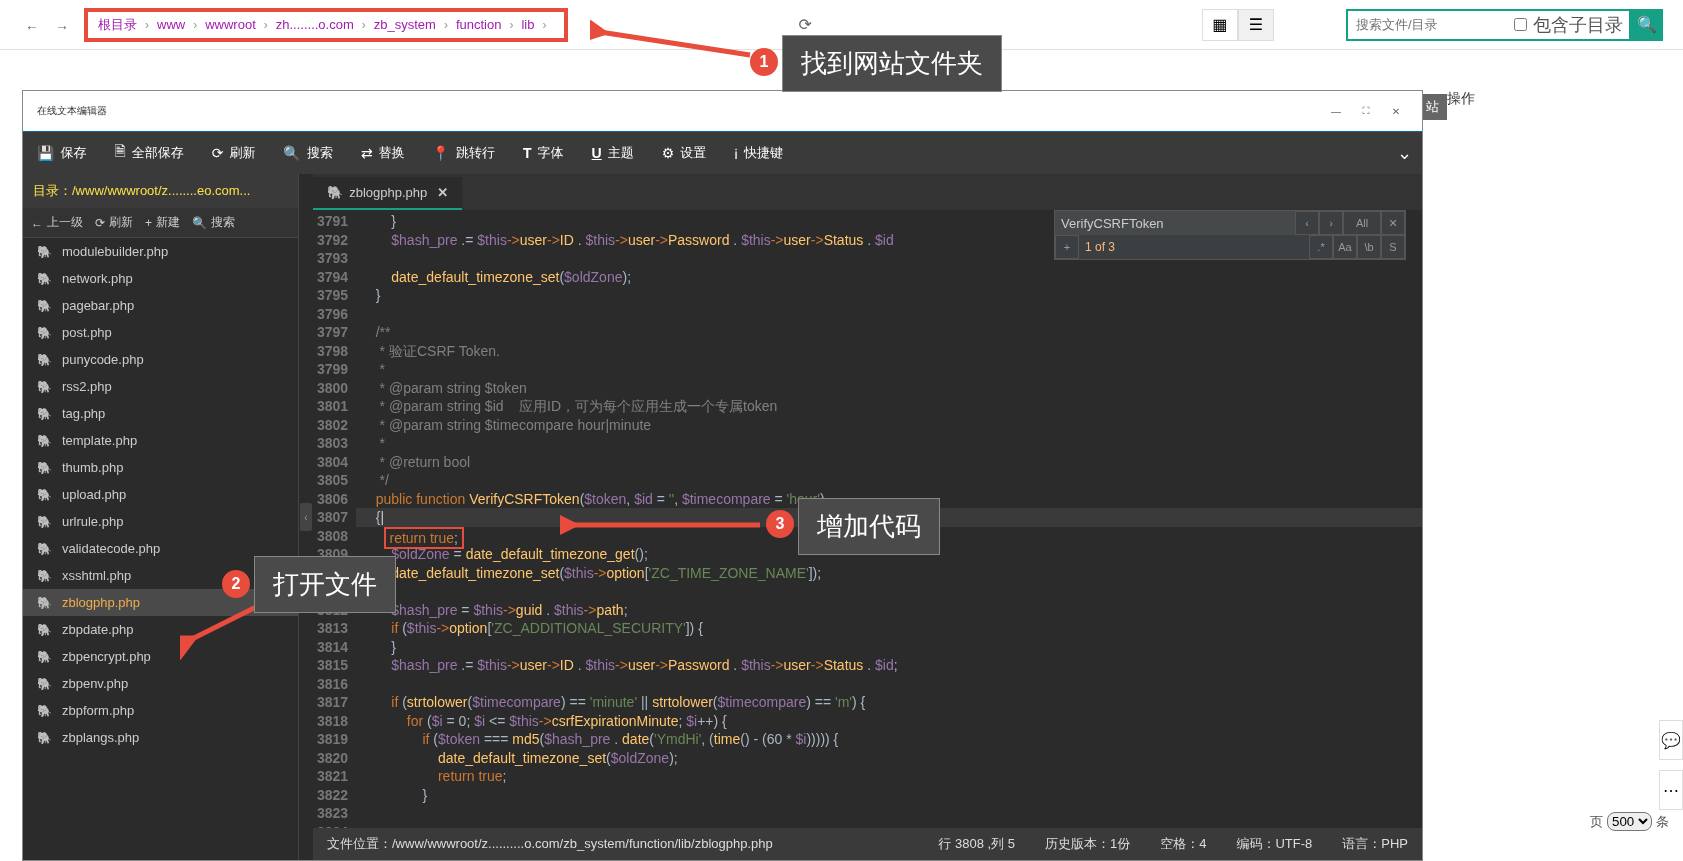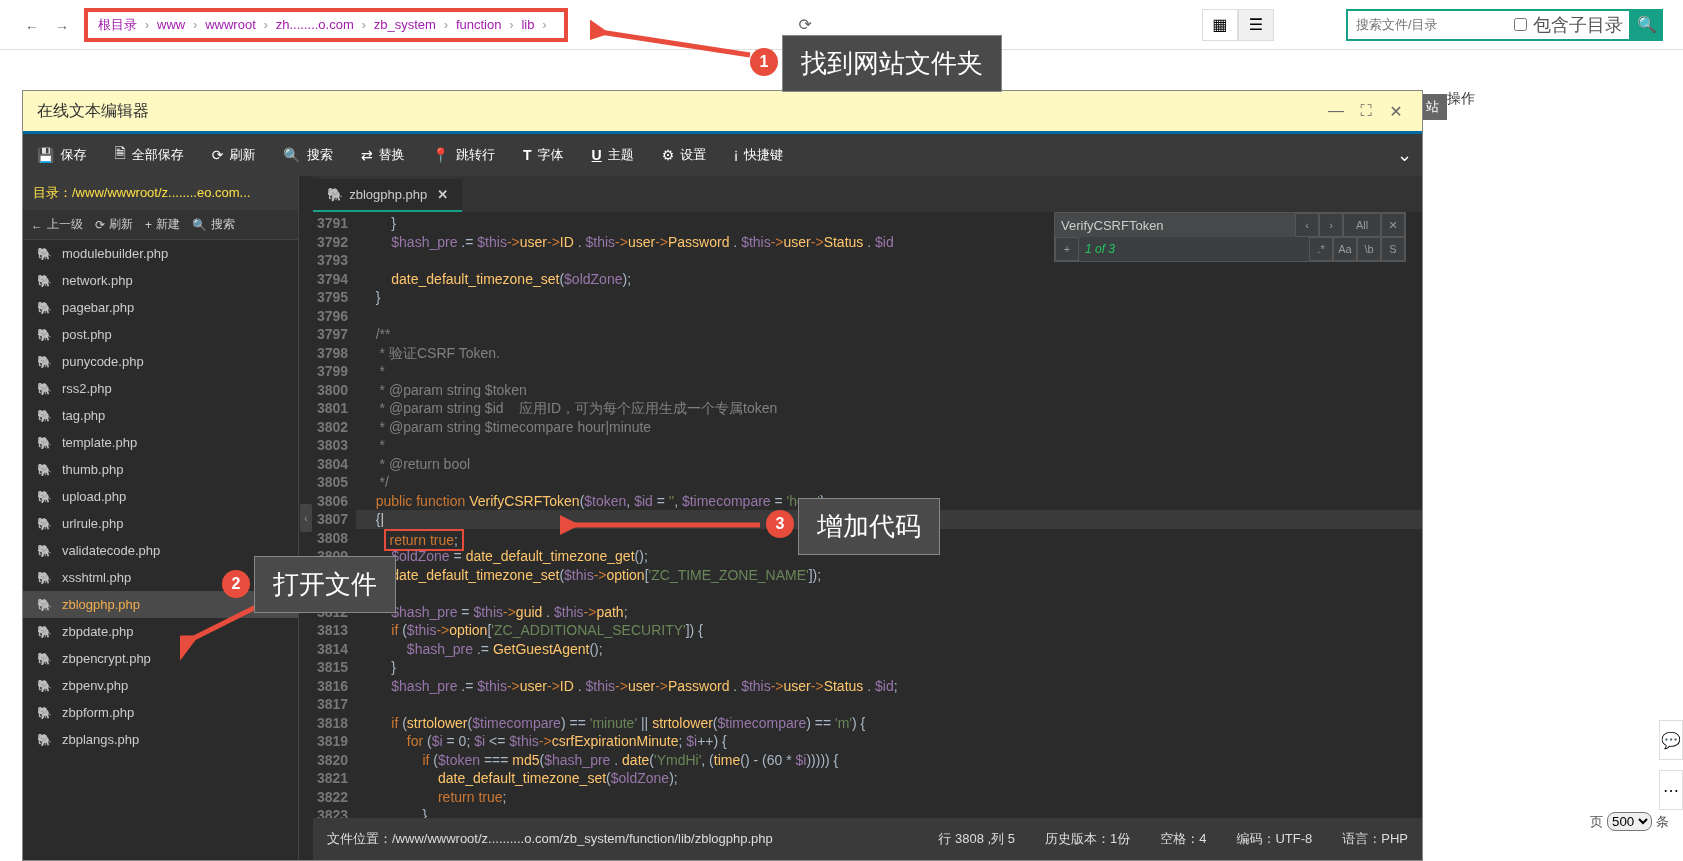--- a/index.html
+++ b/index.html
@@ -17,21 +17,21 @@
 .search-input { border: none; padding: 4px 8px; width: 160px; font-size: 13px; outline: none; }
 .search-checkbox { margin: 0 6px; }
 .search-checklabel { font-size: 18px; color: #555; margin-right: 6px; }
 .search-btn { background: #16a085; color: #fff; border: none; width: 32px; height: 32px; cursor: pointer; font-size: 16px; }
 .view-btns { display: flex; margin-left: 390px; }
 .view-btn { width: 36px; height: 32px; border: 1px solid #ddd; background: #fff; display: flex; align-items: center; justify-content: center; cursor: pointer; font-size: 16px; }
 .view-btn.active { background: #f0f0f0; }
 
 
 .editor-modal { position: absolute; top: 90px; left: 22px; right: 260px; bottom: 0; background: #2b2b2b; display: flex; flex-direction: column; border: 1px solid #888; }
-.modal-title-bar { background: #fef9c3; color: #333; padding: 8px 14px; font-size: 16px; display: flex; align-items: center; border-bottom: 3px solid #0369a1; }
+.modal-title-bar { background: #ffffff; color: #333; padding: 8px 14px; font-size: 10px; display: flex; align-items: center; border-bottom: 1px solid #0369a1; }
 .modal-title-bar .spacer { flex: 1; }
 .modal-ctrl { width: 24px; height: 24px; display: flex; align-items: center; justify-content: center; color: #666; cursor: pointer; margin-left: 6px; }
 
 .editor-toolbar { background: #3a3a3a; color: #fff; display: flex; align-items: center; padding: 0; height: 42px; position: relative; }
 .tb-btn { display: flex; align-items: center; padding: 0 14px; height: 100%; font-size: 13px; cursor: pointer; }
 .tb-icon { margin-right: 6px; font-size: 14px; }
 .tb-chevron { position: absolute; right: 10px; color: #fff; font-size: 18px; cursor: pointer; }
 
 .editor-body { flex: 1; display: flex; overflow: hidden; }
 
@@ -72,24 +72,24 @@
 .tok-arrow { color: #cc7832; }
 .tok-const { color: #cc7832; }
 .red-box { border: 2px solid #e74c3c; display: inline-block; padding: 0 4px; }
 
 
 .search-widget { position: absolute; top: 0; right: 16px; background: #3c3f41; border: 1px solid #555; display: flex; flex-direction: column; font-size: 12px; z-index: 5; }
 .sw-row { display: flex; align-items: center; height: 24px; }
 .sw-input { background: #45494a; border: none; color: #ccc; padding: 4px 6px; width: 240px; font-size: 13px; outline: none; height: 24px; }
 .sw-btn { width: 24px; height: 24px; background: #3c3f41; border: 1px solid #555; color: #999; display: flex; align-items: center; justify-content: center; cursor: pointer; font-size: 11px; }
 .sw-btn-wide { width: 38px; }
-.sw-label { color: #22c55e; padding: 0 6px; font-style: italic; }
-
-
-.status-bar { background: #3a3a3a; color: #ddd; height: 42px; display: flex; align-items: center; padding: 0 14px; font-size: 13px; }
+.sw-label { color: #fdba74; padding: 0 6px; }
+
+
+.status-bar { background: #3a3a3a; color: #ddd; height: 32px; display: flex; align-items: center; padding: 0 14px; font-size: 13px; }
 .status-item { margin-right: 30px; }
 
 
 .annotation { position: absolute; background: #4a4a4a; color: #fff; padding: 10px 18px; font-size: 26px; z-index: 20; border: 1px solid #888; }
 .anno-badge { position: absolute; background: #e74c3c; color: #fff; width: 28px; height: 28px; border-radius: 50%; display: flex; align-items: center; justify-content: center; font-size: 16px; font-weight: bold; z-index: 21; }
 .arrow-svg { position: absolute; z-index: 19; pointer-events: none; }
 
 
 .right-pane { position: absolute; top: 80px; right: 0; width: 250px; }
 .right-tab { position: absolute; background: #666; color: #fff; padding: 4px 8px; font-size: 13px; top: 14px; right: 236px; }
@@ -314,21 +314,20 @@
             <div class="line"><span class="tok-comment">     * @return bool</span></div>
             <div class="line"><span class="tok-comment">     */</span></div>
             <div class="line"><span class="tok-punct">    </span><span class="tok-keyword">public</span><span class="tok-punct"> </span><span class="tok-keyword">function</span><span class="tok-punct"> </span><span class="tok-func">VerifyCSRFToken</span><span class="tok-punct">(</span><span class="tok-var">$token</span><span class="tok-punct">, </span><span class="tok-var">$id</span><span class="tok-punct"> = </span><span class="tok-string">''</span><span class="tok-punct">, </span><span class="tok-var">$timecompare</span><span class="tok-punct"> = </span><span class="tok-string">'hour'</span><span class="tok-punct">)</span></div>
             <div class="line active"><span class="tok-punct">    {</span>|</div>
             <div class="line"><span class="tok-punct">      </span><span class="red-box"><span class="tok-keyword">return</span><span class="tok-punct"> </span><span class="tok-const">true</span><span class="tok-punct">;</span></span></div>
             <div class="line"><span class="tok-punct">        </span><span class="tok-var">$oldZone</span><span class="tok-punct"> = </span><span class="tok-func">date_default_timezone_get</span><span class="tok-punct">();</span></div>
             <div class="line"><span class="tok-punct">        </span><span class="tok-func">date_default_timezone_set</span><span class="tok-punct">(</span><span class="tok-var">$this</span><span class="tok-arrow">-&gt;</span><span class="tok-func">option</span><span class="tok-punct">[</span><span class="tok-string">'ZC_TIME_ZONE_NAME'</span><span class="tok-punct">]);</span></div>
             <div class="line"></div>
             <div class="line"><span class="tok-punct">        </span><span class="tok-var">$hash_pre</span><span class="tok-punct"> = </span><span class="tok-var">$this</span><span class="tok-arrow">-&gt;</span><span class="tok-func">guid</span><span class="tok-punct"> . </span><span class="tok-var">$this</span><span class="tok-arrow">-&gt;</span><span class="tok-func">path</span><span class="tok-punct">;</span></div>
             <div class="line"><span class="tok-punct">        </span><span class="tok-keyword">if</span><span class="tok-punct"> (</span><span class="tok-var">$this</span><span class="tok-arrow">-&gt;</span><span class="tok-func">option</span><span class="tok-punct">[</span><span class="tok-string">'ZC_ADDITIONAL_SECURITY'</span><span class="tok-punct">]) {</span></div>
-            <div class="line"><span class="tok-punct">            </span><span class="tok-var">$hash_pre</span><span class="tok-punct"> .= </span><span class="tok-func">GetGuestAgent</span><span class="tok-punct">();</span></div>
             <div class="line"><span class="tok-punct">        }</span></div>
             <div class="line"><span class="tok-punct">        </span><span class="tok-var">$hash_pre</span><span class="tok-punct"> .= </span><span class="tok-var">$this</span><span class="tok-arrow">-&gt;</span><span class="tok-func">user</span><span class="tok-arrow">-&gt;</span><span class="tok-func">ID</span><span class="tok-punct"> . </span><span class="tok-var">$this</span><span class="tok-arrow">-&gt;</span><span class="tok-func">user</span><span class="tok-arrow">-&gt;</span><span class="tok-func">Password</span><span class="tok-punct"> . </span><span class="tok-var">$this</span><span class="tok-arrow">-&gt;</span><span class="tok-func">user</span><span class="tok-arrow">-&gt;</span><span class="tok-func">Status</span><span class="tok-punct"> . </span><span class="tok-var">$id</span><span class="tok-punct">;</span></div>
             <div class="line"></div>
             <div class="line"><span class="tok-punct">        </span><span class="tok-keyword">if</span><span class="tok-punct"> (</span><span class="tok-func">strtolower</span><span class="tok-punct">(</span><span class="tok-var">$timecompare</span><span class="tok-punct">) == </span><span class="tok-string">'minute'</span><span class="tok-punct"> || </span><span class="tok-func">strtolower</span><span class="tok-punct">(</span><span class="tok-var">$timecompare</span><span class="tok-punct">) == </span><span class="tok-string">'m'</span><span class="tok-punct">) {</span></div>
             <div class="line"><span class="tok-punct">            </span><span class="tok-keyword">for</span><span class="tok-punct"> (</span><span class="tok-var">$i</span><span class="tok-punct"> = 0; </span><span class="tok-var">$i</span><span class="tok-punct"> &lt;= </span><span class="tok-var">$this</span><span class="tok-arrow">-&gt;</span><span class="tok-func">csrfExpirationMinute</span><span class="tok-punct">; </span><span class="tok-var">$i</span><span class="tok-punct">++) {</span></div>
             <div class="line"><span class="tok-punct">                </span><span class="tok-keyword">if</span><span class="tok-punct"> (</span><span class="tok-var">$token</span><span class="tok-punct"> === </span><span class="tok-func">md5</span><span class="tok-punct">(</span><span class="tok-var">$hash_pre</span><span class="tok-punct"> . </span><span class="tok-func">date</span><span class="tok-punct">(</span><span class="tok-string">'YmdHi'</span><span class="tok-punct">, (</span><span class="tok-func">time</span><span class="tok-punct">() - (60 * </span><span class="tok-var">$i</span><span class="tok-punct">))))) {</span></div>
             <div class="line"><span class="tok-punct">                    </span><span class="tok-func">date_default_timezone_set</span><span class="tok-punct">(</span><span class="tok-var">$oldZone</span><span class="tok-punct">);</span></div>
             <div class="line"><span class="tok-punct">                    </span><span class="tok-keyword">return</span><span class="tok-punct"> </span><span class="tok-const">true</span><span class="tok-punct">;</span></div>
             <div class="line"><span class="tok-punct">                }</span></div>
           </div>

